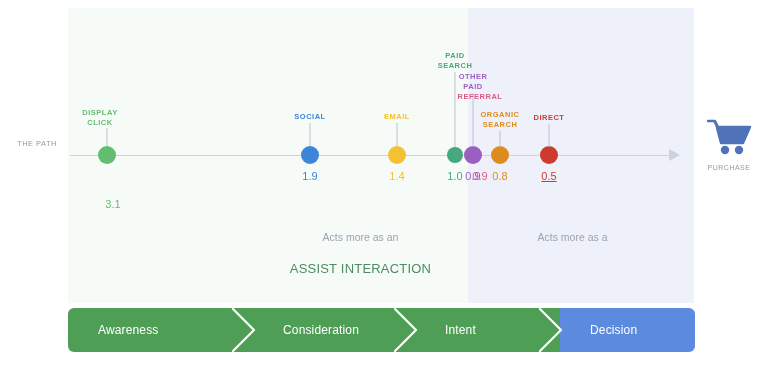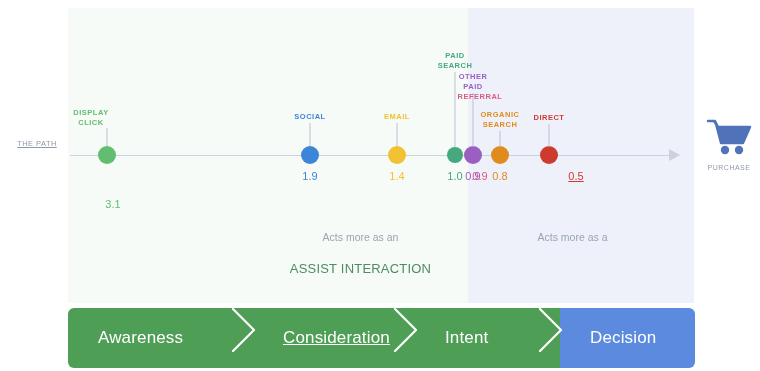--- a/index.html
+++ b/index.html
@@ -12,21 +12,21 @@
 
   
   .band{position:absolute;top:8px;height:295px;}
   .band-assist{left:68px;width:400px;background:#f6fbf8;}
   .band-last{left:468px;width:226px;background:#eef1fa;}
 
   
   .path-label{
     position:absolute;left:8px;top:139px;width:58px;
     text-align:center;color:#8f9aa8;font-size:7.5px;line-height:10px;
-    letter-spacing:.45px;text-transform:uppercase;text-decoration:underline;
+    letter-spacing:.45px;text-transform:uppercase;
   }
 
   
   .axis{position:absolute;left:70px;top:155px;width:602px;height:1px;background:#c9d2de;}
   .axis-arrow{
     position:absolute;left:669px;top:149px;width:0;height:0;
     border-top:6px solid transparent;border-bottom:6px solid transparent;
     border-left:11px solid #c9d2de;
   }
   .dot{
@@ -49,23 +49,23 @@
   .caption .small{font-size:10.5px;line-height:14px;color:#9aa4b2;}
   .caption .big{font-size:13px;line-height:17px;letter-spacing:.2px;margin-top:16px;}
   .cap-assist{left:268px;top:230px;width:185px;}
   .cap-assist .big{color:#4e8b63;}
   .cap-last{left:480px;top:230px;width:185px;}
   .cap-last .big{color:#6b85d6;}
 
   
   .funnel{position:absolute;left:68px;top:308px;width:627px;height:44px;}
   .seg{
-    position:absolute;top:0;height:60px;
+    position:absolute;top:0;height:44px;
     display:flex;align-items:center;color:#ffffff;
-    font-size:17px;letter-spacing:.15px;
+    font-size:12px;letter-spacing:.15px;
   }
   .seg span{padding-left:30px;}
   .seg.first{border-top-left-radius:6px;border-bottom-left-radius:6px;}
   .seg.last{border-top-right-radius:6px;border-bottom-right-radius:6px;}
   .chev{
     position:absolute;top:0;height:44px;width:26px;
     overflow:hidden;pointer-events:none;
   }
   .chev svg{display:block;}
 
@@ -86,21 +86,21 @@
   <div class="path-label">
     <div>THE PATH</div>
   </div>
 
   <div class="axis"></div>
   <div class="axis-arrow"></div>
 
   <div id="touchpoints">
       <div class="dot" style="left: 107px; top: 155px; width: 18px; height: 18px; background: rgb(99, 189, 113);"></div>
       <div class="leader" style="left: 107px; top: 128px; height: 18px;"></div>
-      <div class="tp-label" style="left: 91px; top: 108px; color: rgb(99, 189, 113);">
+      <div class="tp-label" style="left: 100px; top: 108px; color: rgb(99, 189, 113);">
         <div>DISPLAY</div>
         <div>CLICK</div>
       </div>
       <div class="tp-value" style="left: 113px; top: 170px; color: rgb(99, 189, 113); margin-top: 28px;">3.1</div>
       <div class="dot" style="left: 310px; top: 155px; width: 18px; height: 18px; background: rgb(61, 133, 216);"></div>
       <div class="leader" style="left: 310px; top: 123px; height: 23px;"></div>
       <div class="tp-label" style="left: 310px; top: 112px; color: rgb(61, 133, 216);">
         <div>SOCIAL</div>
       </div>
       <div class="tp-value" style="left: 310px; top: 170px; color: rgb(61, 133, 216);">1.9</div>
@@ -133,36 +133,36 @@
       <div class="tp-label" style="left: 500px; top: 110px; color: rgb(224, 139, 30);">
         <div>ORGANIC</div>
         <div>SEARCH</div>
       </div>
       <div class="tp-value" style="left: 500px; top: 170px; color: rgb(224, 139, 30);">0.8</div>
       <div class="dot" style="left: 549px; top: 155px; width: 18px; height: 18px; background: rgb(207, 58, 46);"></div>
       <div class="leader" style="left: 549px; top: 124px; height: 23px;"></div>
       <div class="tp-label" style="left: 549px; top: 113px; color: rgb(207, 58, 46);">
         <div>DIRECT</div>
       </div>
-      <div class="tp-value" style="left: 576px; top: 170px; color: rgb(207, 58, 46); text-decoration: underline;">0.5</div>
+      <div class="tp-value" style="left: 549px; top: 170px; color: rgb(207, 58, 46); text-decoration: underline;">0.5</div>
     </div>
 
   <div class="caption cap-assist">
     <div class="small">Acts more as an</div>
     <div class="big">ASSIST INTERACTION</div>
   </div>
   <div class="caption cap-last">
     <div class="small">Acts more as a</div>
   </div>
 
   <div class="funnel" id="funnel">
       <div class="seg first" style="left: 0px; width: 185px; background: rgb(79, 158, 85);">
         <span>Awareness</span>
       </div>
-      <div class="seg" style="left: 185px; width: 162px; background: rgb(79, 158, 85); text-decoration: underline;">
+      <div class="seg" style="left: 185px; width: 162px; background: rgb(79, 158, 85);">
         <span>Consideration</span>
       </div>
       <div class="seg" style="left: 347px; width: 145px; background: rgb(79, 158, 85); text-align: right;">
         <span>Intent</span>
       </div>
       <div class="seg last" style="left: 492px; width: 135px; background: rgb(91, 138, 222);">
         <span>Decision</span>
       </div>
       <div class="chev" style="left: 163px;">
         <svg width="26" height="44" viewBox="0 0 26 44">

